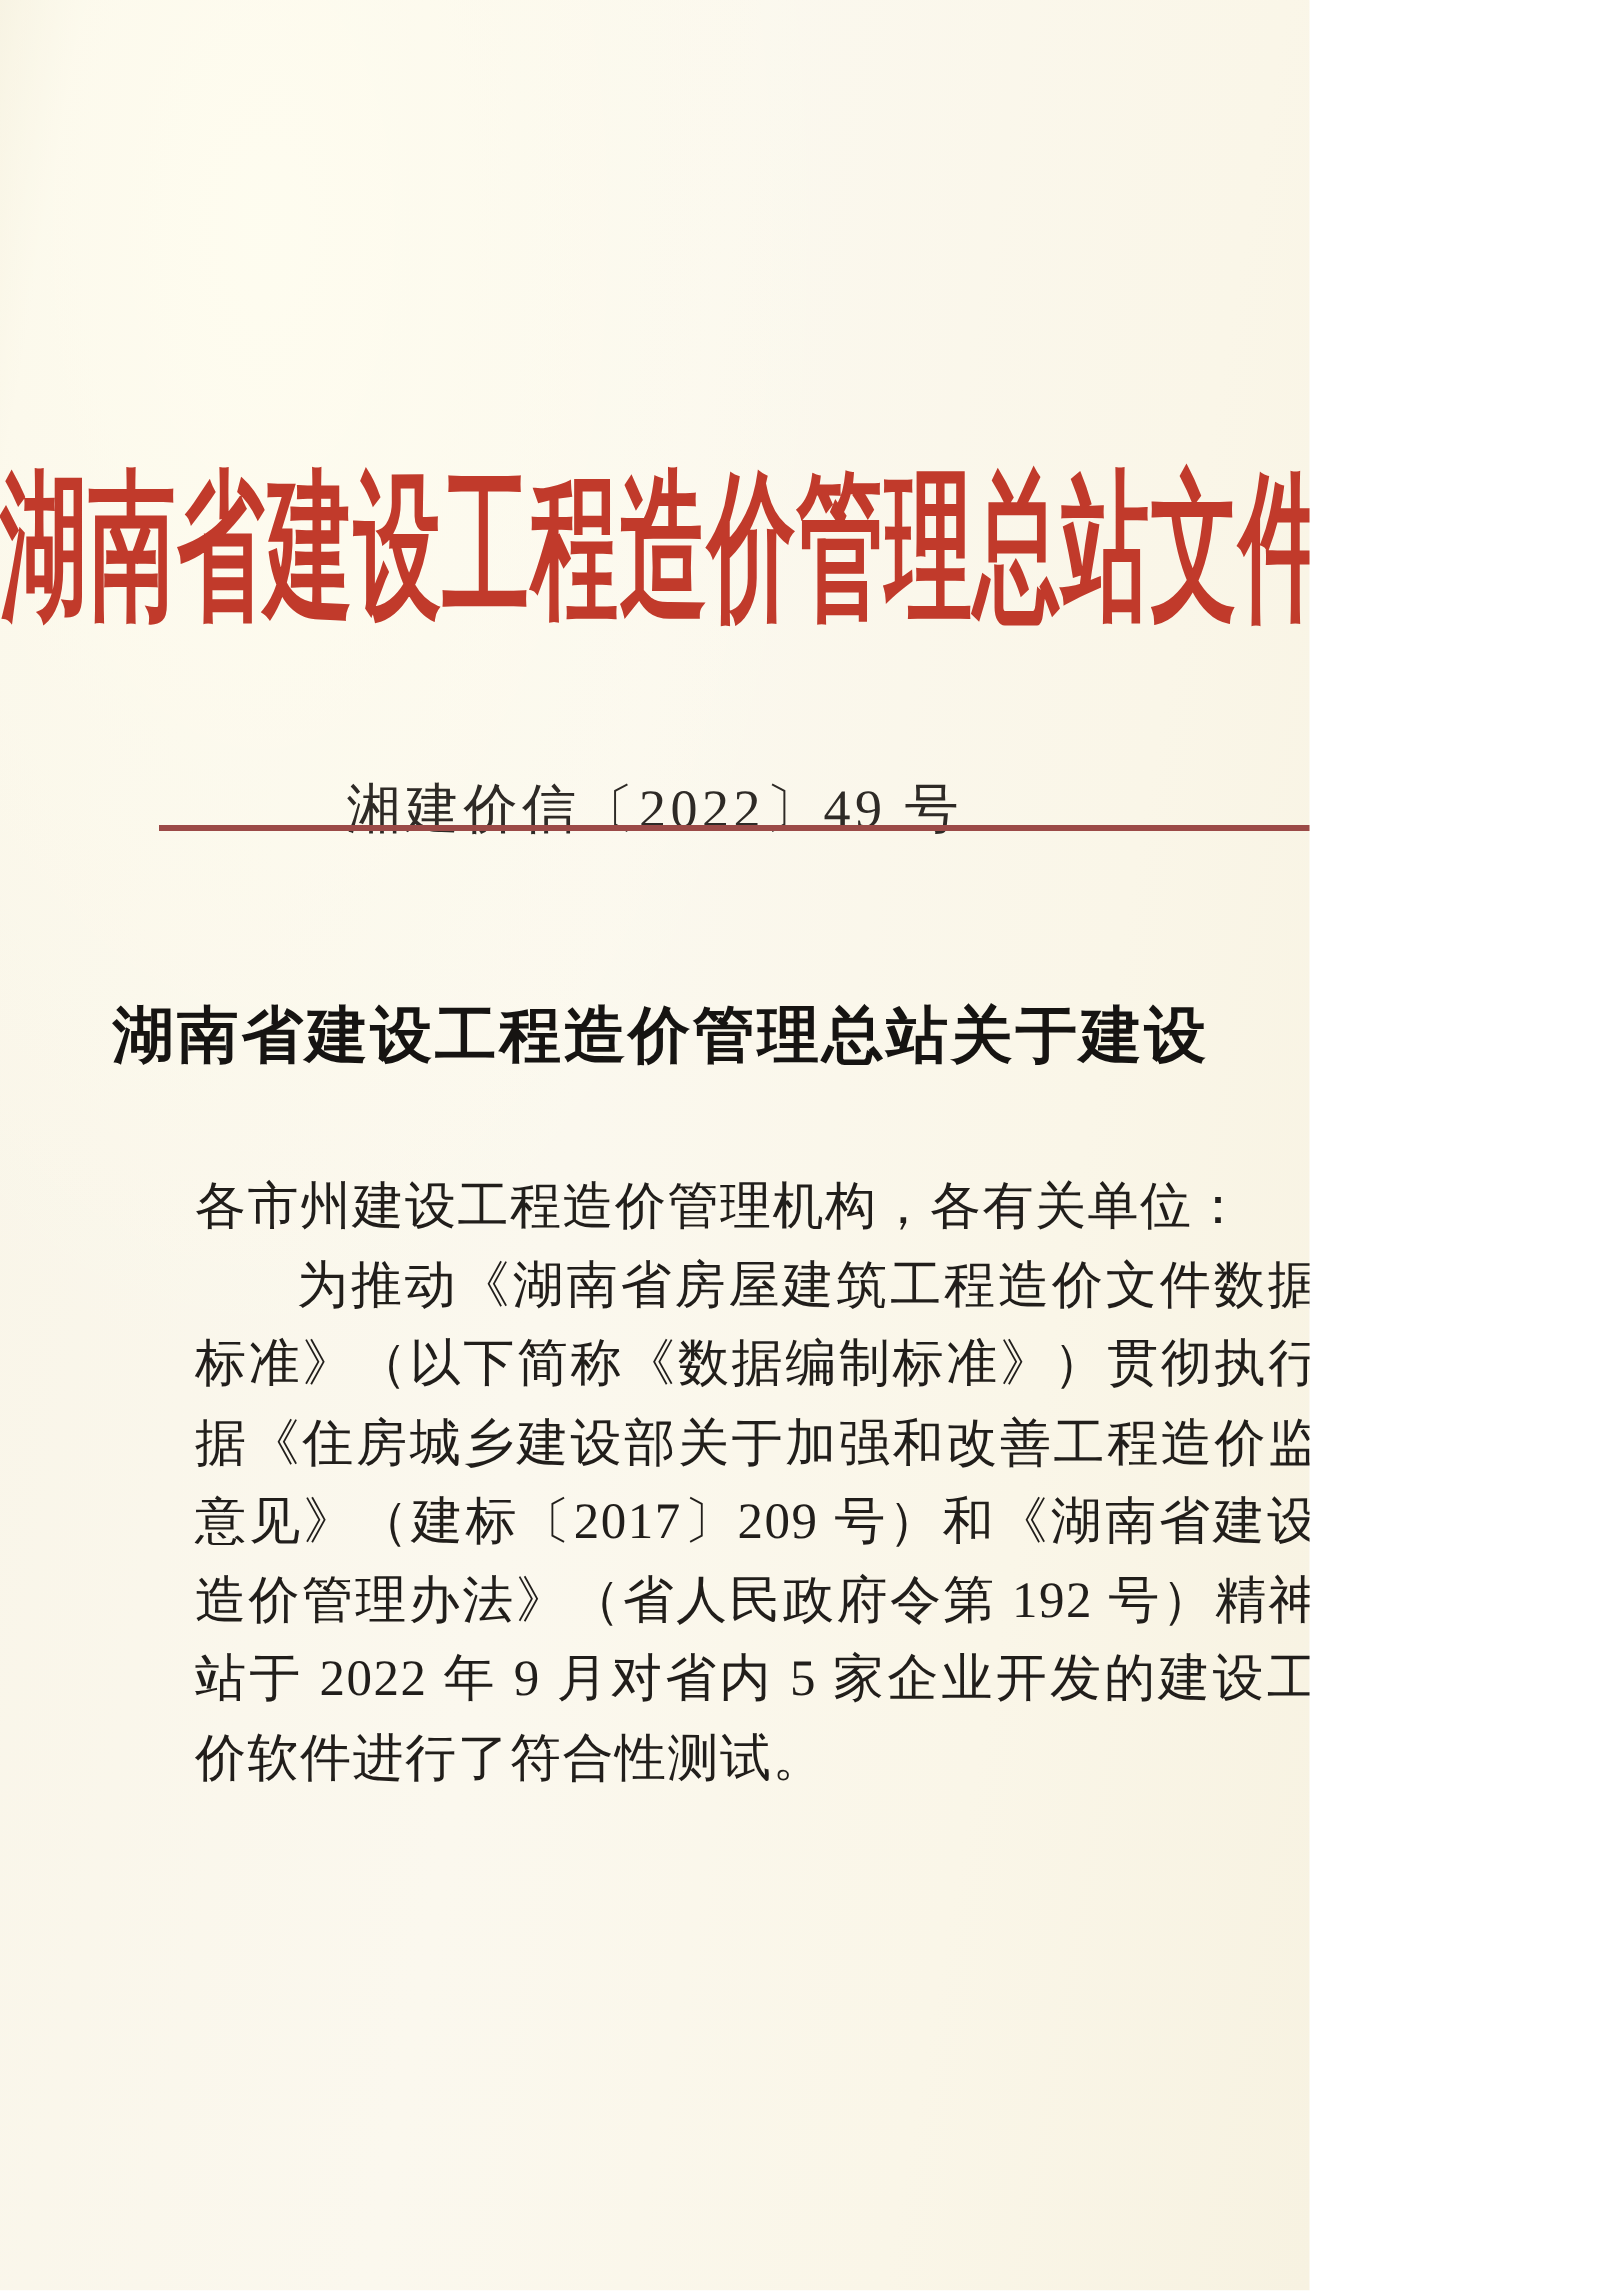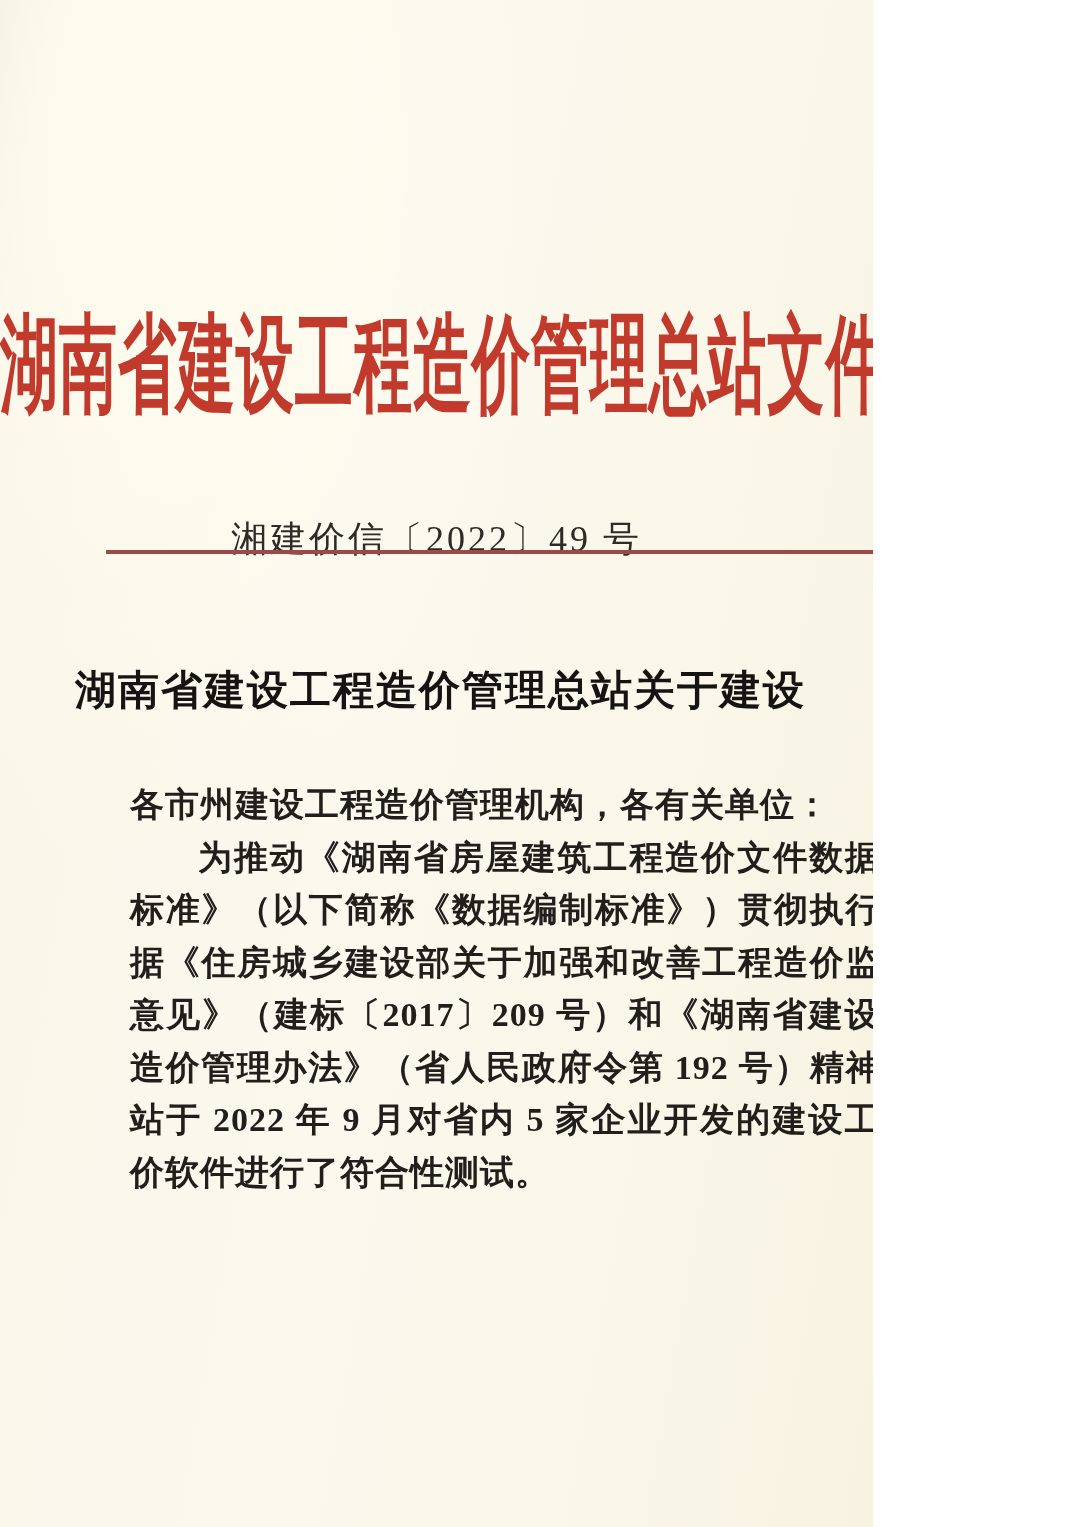--- a/index.html
+++ b/index.html
@@ -82,21 +82,20 @@
     left: 130px;
     width: 822px;
     font-size: 34px;
     line-height: 52.5px;
     letter-spacing: 1px;
     color: #211e1b;
     text-align: justify;
   }
   .body-text p {
     margin: 0;
-    font-weight: bold;
   }
   .body-text p.para {
     text-indent: 2em;
   }
 </style>
 </head>
 <body>
 
 <div class="page">
 

